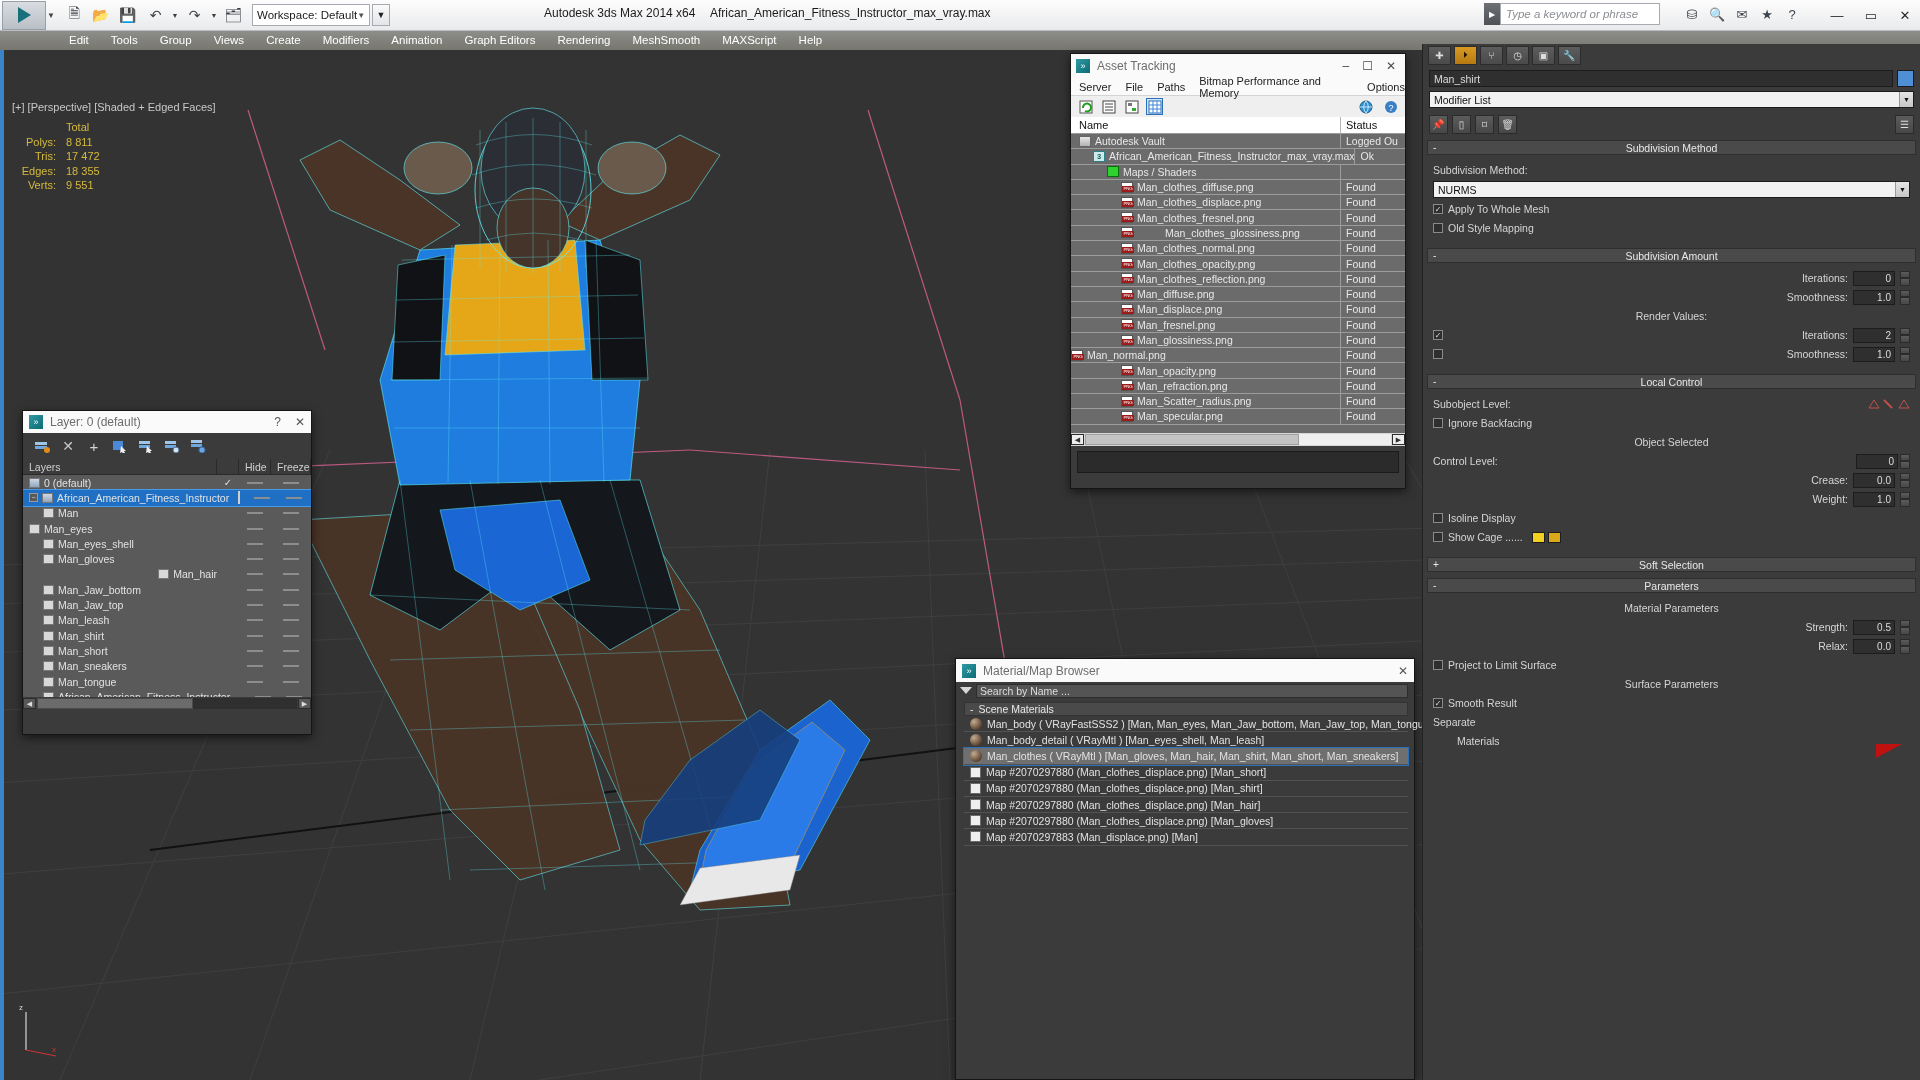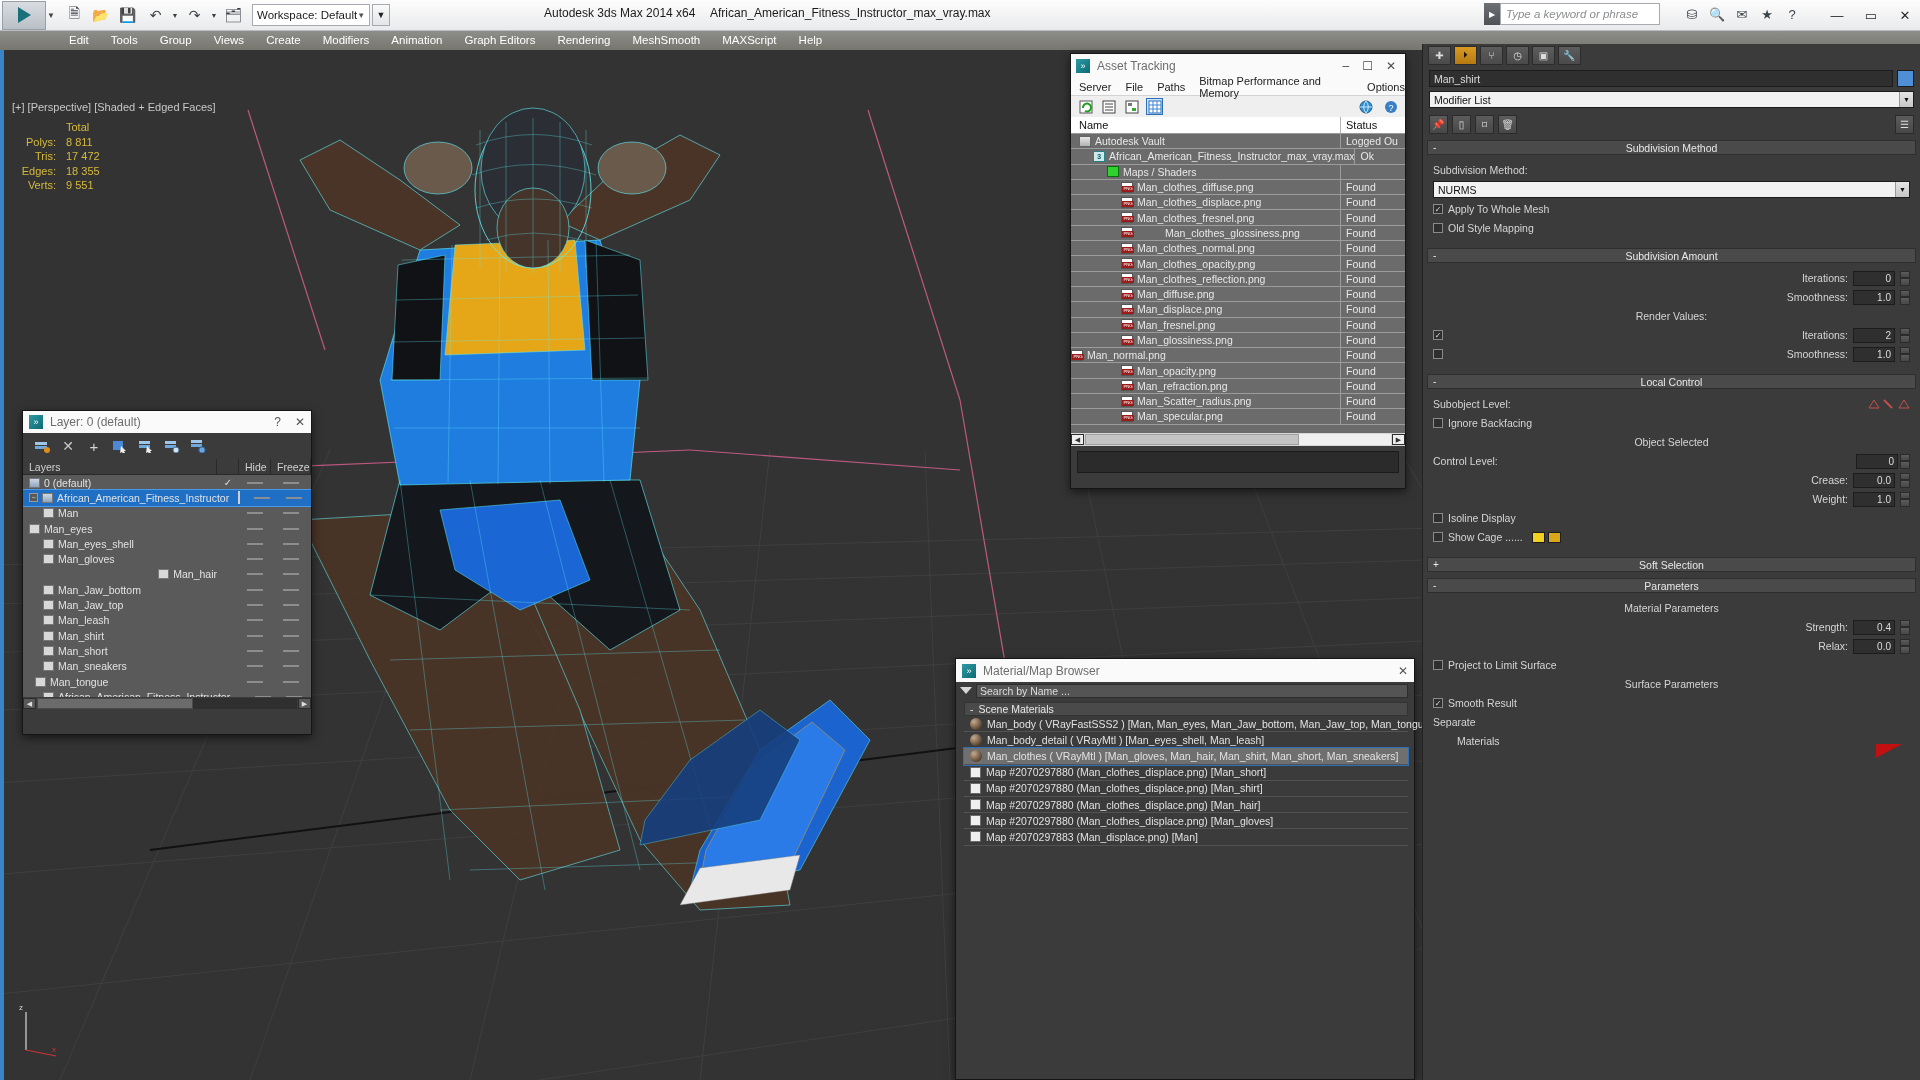--- a/index.html
+++ b/index.html
@@ -582,21 +582,21 @@
           </div>
           <div class="lc1"></div>
           <div class="lc2">
             <span class="dash"></span>
           </div>
           <div class="lc3">
             <span class="dash"></span>
           </div>
         </div>
         <div class="lrow">
-          <div class="lname" style="padding-left: 12px;">
+          <div class="lname" style="padding-left: 20px;">
             <span class="licon"></span>
             <span>Man_tongue</span>
           </div>
           <div class="lc1"></div>
           <div class="lc2">
             <span class="dash"></span>
           </div>
           <div class="lc3">
             <span class="dash"></span>
           </div>
@@ -1053,21 +1053,21 @@
       <div class="rolltitle">
         <span class="pm">-</span>
         <span>Parameters</span>
       </div>
       <div class="rollbody">
         <div class="prow center">
             <span>Material Parameters</span>
           </div>
         <div class="prow">
             <span style="margin-left:auto;">Strength:</span>
-          <span class="spin">0.4</span>
+          <span class="spin">0.5</span>
           <span class="spinar">
               <i></i>
               <i></i>
             </span>
           </div>
         <div class="prow">
             <span style="margin-left:auto;">Relax:</span>
           <span class="spin">0.0</span>
           <span class="spinar">
               <i></i>

